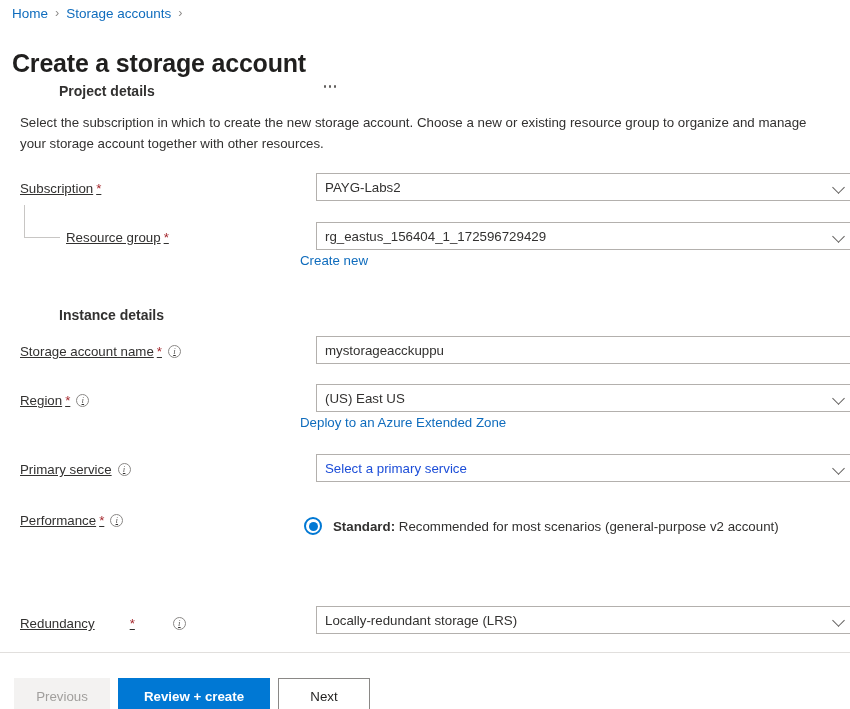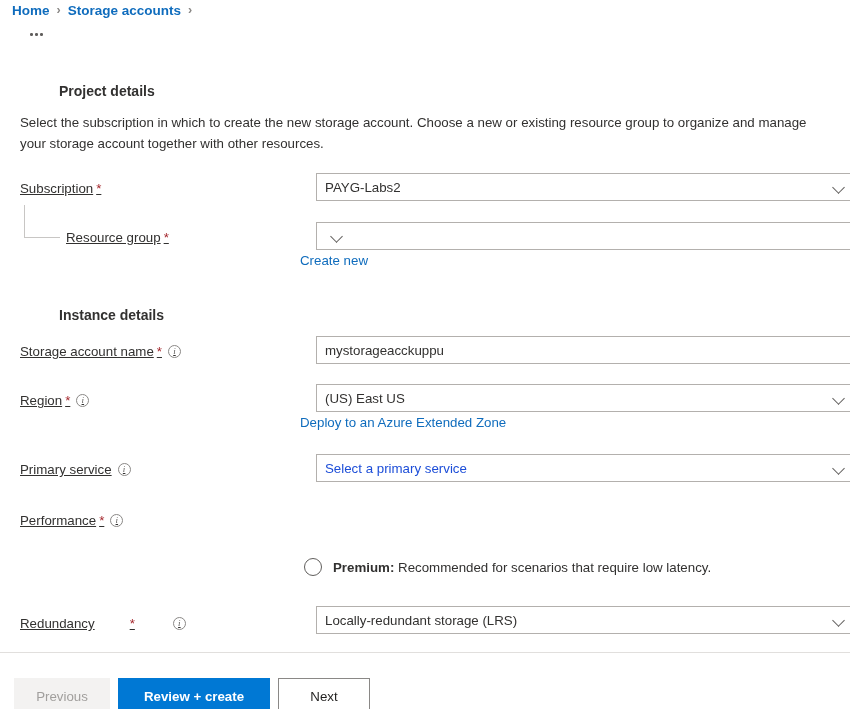--- a/index.html
+++ b/index.html
@@ -21,23 +21,22 @@
     overflow: hidden;
   }
 
   
   .breadcrumb {
     position: absolute;
     left: 12px;
     top: 3px;
     height: 20px;
     display: flex;
-    align-items: flex-start;
+    align-items: center;
     font-size: 13.5px;
-    font-weight: bold;
   }
   .crumb-link {
     color: #0f6cbd;
     cursor: pointer;
     white-space: nowrap;
   }
   .crumb-sep {
     color: #8a8886;
     margin: 0 7px;
     font-size: 12.5px;
@@ -285,20 +284,21 @@
 <div class="page">
 
   <nav class="breadcrumb">
     <span class="crumb-link">Home</span>
     <span class="crumb-sep">›</span>
     <span class="crumb-link">Storage accounts</span>
     <span class="crumb-sep">›</span>
   </nav>
 
   <div class="title-row">
+    <h1 class="page-title">Create a storage account</h1>
     <span class="ellipsis-btn" title="More">
       <i></i>
       <i></i>
       <i></i>
     </span>
   </div>
 
   <div class="sec-head" style="top:83px;">Project details</div>
   <div class="sec-desc" style="top:112px;">Select the subscription in which to create the new storage account. Choose a new or existing resource group to organize and manage your storage account together with other resources.</div>
 
@@ -311,20 +311,21 @@
     <span class="chev"></span>
   </div>
 
   <div class="tree-connector"></div>
 
   <div class="lbl" style="left:66px; top:230px;">
     <span>Resource group</span>
     <span class="req">*</span>
   </div>
   <div class="field" style="top:222px;">
+    <span class="val">rg_eastus_156404_1_172596729429</span>
     <span class="chev"></span>
   </div>
   <div class="inline-link" style="top:253px;">Create new</div>
 
   <div class="sec-head" style="top:307px;">Instance details</div>
 
   <div class="lbl" style="left:20px; top:344px;">
     <span>Storage account name</span>
     <span class="req">*</span>
     <span class="info-icon">i</span>
@@ -352,27 +353,27 @@
     <span class="val placeholder">Select a primary service</span>
     <span class="chev"></span>
   </div>
 
   <div class="lbl" style="left:20px; top:513px;">
     <span>Performance</span>
     <span class="req">*</span>
     <span class="info-icon">i</span>
   </div>
 
-
-  <div class="radio-row" style="top:558px;">
-    <span class="radio"></span>
+  <div class="radio-row" style="top:517px;">
+    <span class="radio checked"></span>
     <span class="radio-text">
-      <b>Premium</b><b>:</b><span> Recommended for scenarios that require low latency.</span>
+      <b>Standard</b><b>:</b><span> Recommended for most scenarios (general-purpose v2 account)</span>
     </span>
   </div>
+
 
   <div class="lbl" style="left:20px; top:616px;gap:32px;">
     <span>Redundancy</span>
     <span class="req">*</span>
     <span class="info-icon">i</span>
   </div>
   <div class="field" style="top:606px;">
     <span class="val">Locally-redundant storage (LRS)</span>
     <span class="chev"></span>
   </div>

